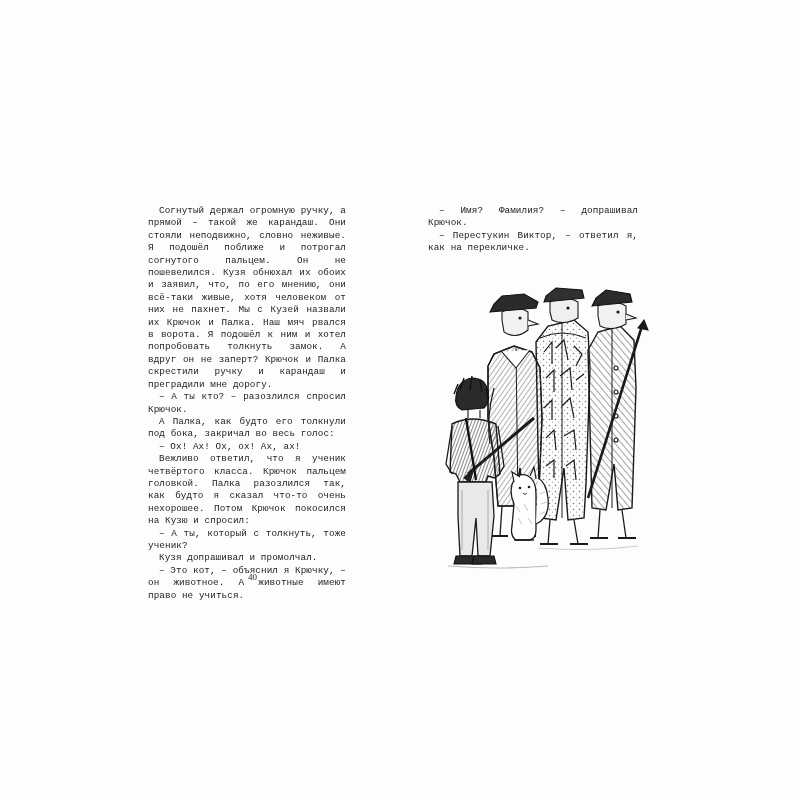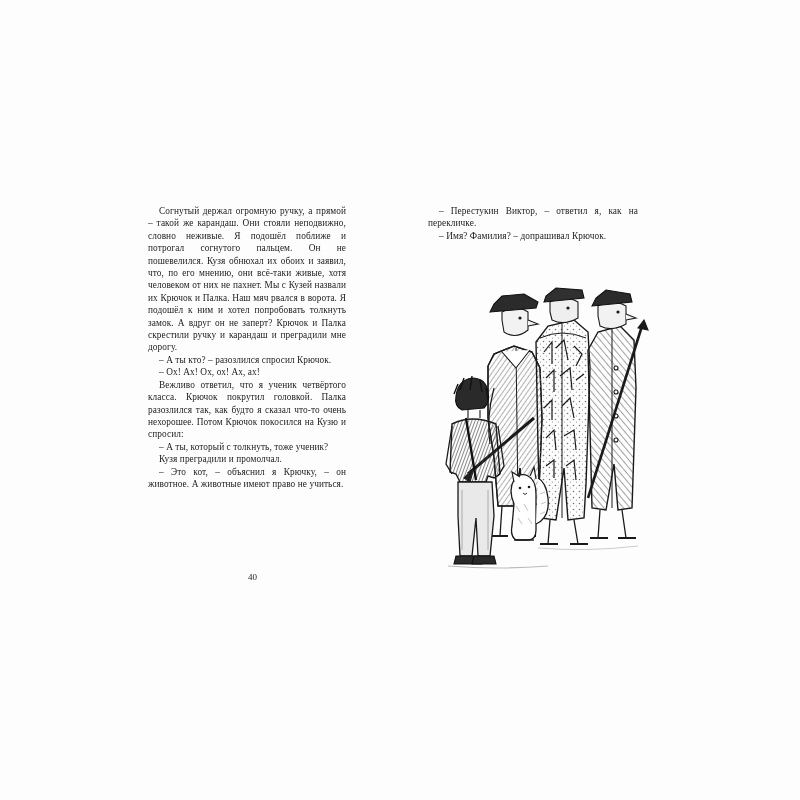--- a/index.html
+++ b/index.html
@@ -42,20 +42,21 @@
     font-size: 9.3px;
     line-height: 12.4px;
     text-align: justify;
     color: #1c1c1c;
     margin: 0;
     letter-spacing: 0.08px;
     hyphens: manual;
   }
   .para.indent {
     text-indent: 11px;
+    font-family: Liberation Mono, monospace;
   }
   .folio {
     position: absolute;
     left: 248px;
     top: 572px;
     font-size: 9px;
     color: #1f1f1f;
     font-family: "Liberation Serif", serif;
   }
   
@@ -70,32 +71,33 @@
 </style>
 </head>
 <body>
 
 <div id="page">
   <div class="spread">
 
     <div class="page-left">
       <p class="para indent">Согнутый держал огромную ручку, а прямой – такой же карандаш. Они стояли неподвижно, словно неживые. Я подошёл поближе и потрогал согнутого пальцем. Он не пошевелился. Кузя обнюхал их обоих и заявил, что, по его мнению, они всё-таки живые, хотя человеком от них не пахнет. Мы с Кузей назвали их Крючок и Палка. Наш мяч рвался в ворота. Я подошёл к ним и хотел попробовать толкнуть замок. А вдруг он не заперт? Крючок и Палка скрестили ручку и карандаш и преградили мне дорогу.</p>
       <p class="para indent">– А ты кто? – разозлился спросил Крючок.</p>
+      <p class="para indent">А Палка, как будто его толкнули под бока, закричал во весь голос:</p>
       <p class="para indent">– Ох! Ах! Ох, ох! Ах, ах!</p>
-      <p class="para indent">Вежливо ответил, что я ученик четвёртого класса. Крючок покрутил головкой. Палка разозлился так, как будто я сказал что-то очень нехорошее. Потом Крючок покосился на Кузю и спросил:</p>
+      <p class="para indent">Вежливо ответил, что я ученик четвёртого класса. Крючок пальцем головкой. Палка разозлился так, как будто я сказал что-то очень нехорошее. Потом Крючок покосился на Кузю и спросил:</p>
       <p class="para indent">– А ты, который с толкнуть, тоже ученик?</p>
-      <p class="para indent">Кузя преградили и промолчал.</p>
+      <p class="para indent">Кузя допрашивал и промолчал.</p>
       <p class="para indent">– Это кот, – объяснил я Крючку, – он животное. А животные имеют право не учиться.</p>
     </div>
 
     <div class="folio">40</div>
 
     <div class="page-right">
+      <p class="para indent">– Имя? Фамилия? – допрашивал Крючок.</p>
       <p class="para indent">– Перестукин Виктор, – ответил я, как на перекличке.</p>
-      <p class="para indent">– Имя? Фамилия? – допрашивал Крючок.</p>
     </div>
 
     <div class="illus">
       <svg viewBox="0 0 222 310" width="222" height="310" xmlns="http://www.w3.org/2000/svg">
         <defs>
           <pattern id="hatch" patternUnits="userSpaceOnUse" width="4" height="4" patternTransform="rotate(35)">
             <line x1="0" y1="0" x2="0" y2="4" stroke="#666" stroke-width="1"></line>
           </pattern>
           <pattern id="hatch2" patternUnits="userSpaceOnUse" width="5" height="5" patternTransform="rotate(-40)">
             <line x1="0" y1="0" x2="0" y2="5" stroke="#555" stroke-width="1.1"></line>

